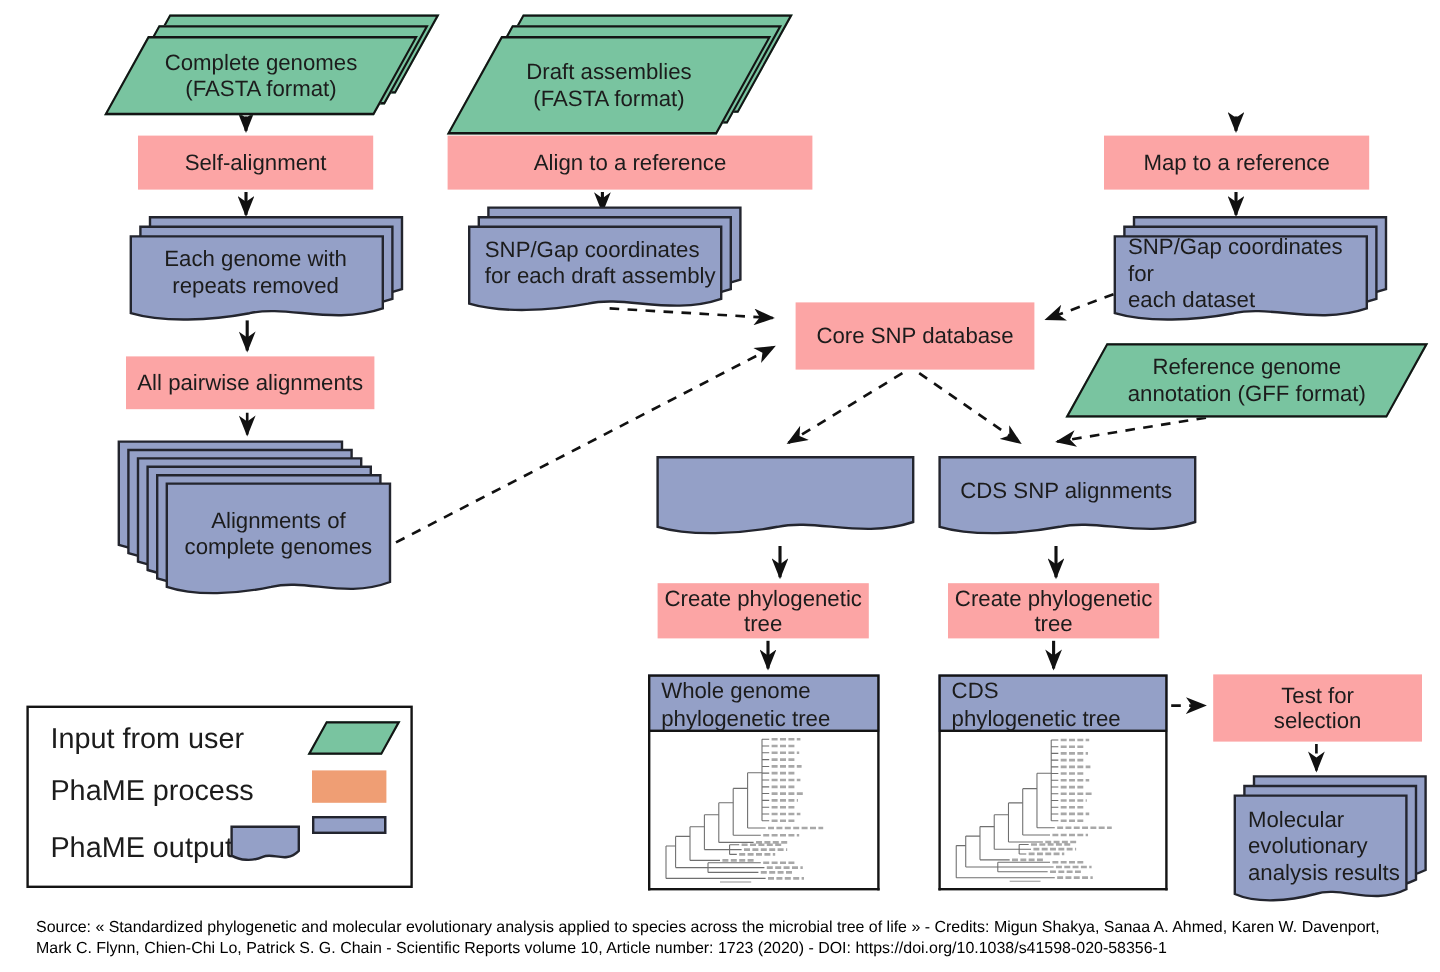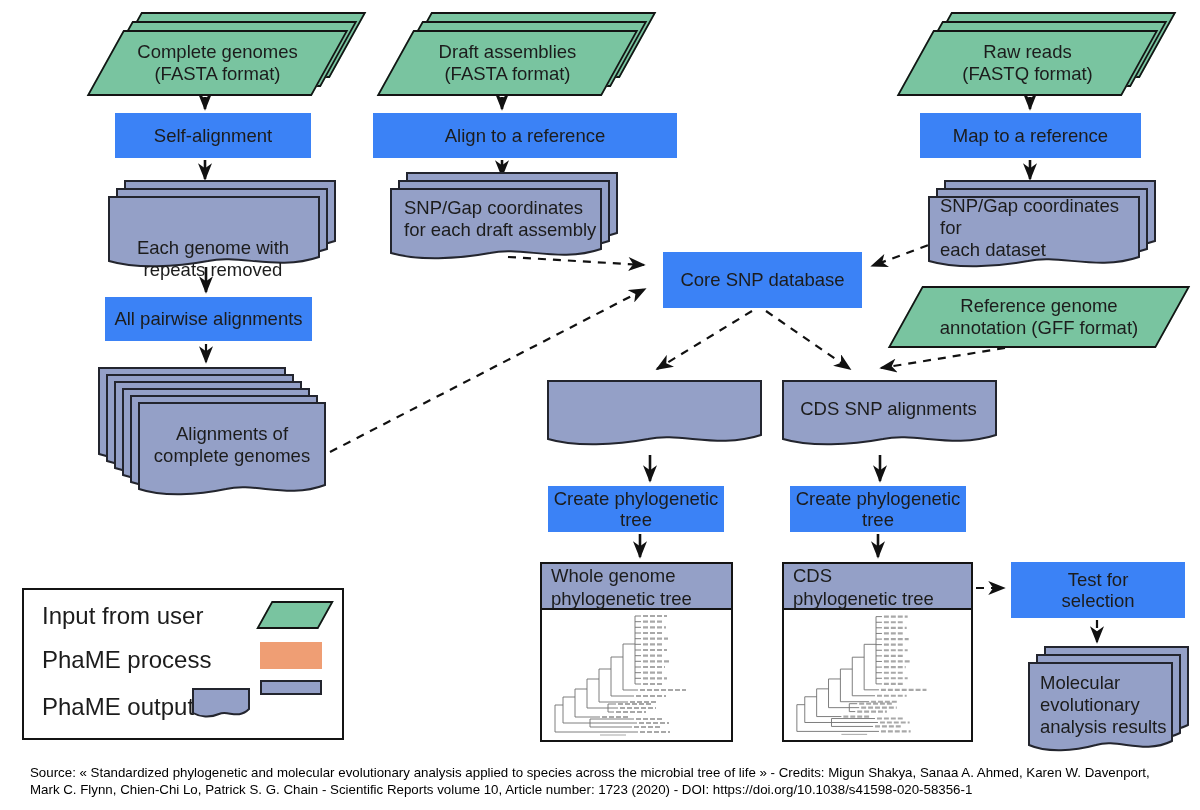--- a/index.html
+++ b/index.html
@@ -1,20 +1,20 @@
 <!DOCTYPE html>
 <html><head>
 <meta charset="utf-8">
 <style>
   html,body{margin:0;padding:0;background:#fff;}
   .canvas{position:relative;width:1200px;height:810px;background:#ffffff;
           font-family:"Liberation Sans",sans-serif;color:#1c1c1c;overflow:hidden;}
   .abs{position:absolute;}
   
-  .proc{position:absolute;background:#3b82f6;display:flex;align-items:center;justify-content:center;
+  .proc{position:absolute;background:#fca5a5;display:flex;align-items:center;justify-content:center;
         text-align:center;font-size:18.5px;line-height:1.16;white-space:pre-line;}
   
   .para{position:absolute;}
   .psheet{position:absolute;inset:0;background:#79c4a0;border:2px solid #141414;}
   .para .lblwrap{position:absolute;inset:0;display:flex;align-items:center;justify-content:center;
         text-align:center;}
   .lbl{white-space:pre-line;font-size:18.5px;line-height:1.18;}
   
   .doclbl{position:absolute;display:flex;align-items:center;justify-content:center;text-align:center;
         white-space:pre-line;font-size:18.5px;line-height:1.2;}
@@ -94,39 +94,30 @@
   <div class="para" style="left:105px;top:30px;width:225px;height:66px;">
     <div class="psheet" style="transform:translate(18px,-18px) skewX(-29deg);"></div>
     <div class="psheet" style="transform:translate(9px,-9px) skewX(-29deg);"></div>
     <div class="psheet" style="transform:skewX(-29deg);"></div>
     <div class="lblwrap">
         <div class="lbl">Complete genomes
 (FASTA format)</div>
       </div>
   </div>
 
-  <div class="para" style="left:395px;top:30px;width:225px;height:66px;">
+  <div class="para" style="left:395px;top:30px;width:225px;height:82px;">
     <div class="psheet" style="transform:translate(18px,-18px) skewX(-29deg);"></div>
     <div class="psheet" style="transform:translate(9px,-9px) skewX(-29deg);"></div>
     <div class="psheet" style="transform:skewX(-29deg);"></div>
     <div class="lblwrap">
         <div class="lbl">Draft assemblies
 (FASTA format)</div>
       </div>
   </div>
 
-  <div class="para" style="left:915px;top:30px;width:225px;height:66px;">
-    <div class="psheet" style="transform:translate(18px,-18px) skewX(-29deg);"></div>
-    <div class="psheet" style="transform:translate(9px,-9px) skewX(-29deg);"></div>
-    <div class="psheet" style="transform:skewX(-29deg);"></div>
-    <div class="lblwrap">
-        <div class="lbl">Raw reads
-(FASTQ format)</div>
-      </div>
-  </div>
 
   <div class="para" style="left:905px;top:286px;width:268px;height:62px;">
     <div class="psheet" style="transform:skewX(-29deg);"></div>
     <div class="lblwrap">
         <div class="lbl">Reference genome
 annotation (GFF format)</div>
       </div>
   </div>
 
   <div class="proc" style="left:115px;top:113px;width:196px;height:45px;">Self-alignment</div>
@@ -139,21 +130,21 @@
   <div class="proc" style="left:790px;top:486px;width:176px;height:46px;">Create phylogenetic
 tree</div>
   <div class="proc" style="left:1011px;top:562px;width:174px;height:56px;">Test for
 selection</div>
 
   <svg style="left:108px;top:180px;" width="232" height="94">
     <use href="#docA" transform="translate(16,0)"></use>
       <use href="#docA" transform="translate(8,8)"></use>
       <use href="#docA" transform="translate(0,16)"></use>
   </svg>
-  <div class="doclbl" style="left:108px;top:198px;width:210px;height:58px;margin-top:32px;">Each genome with
+  <div class="doclbl" style="left:108px;top:198px;width:210px;height:58px;">Each genome with
 repeats removed</div>
 
   <svg style="left:390px;top:172px;" width="234" height="96">
     <use href="#docA" transform="translate(16,0)"></use>
       <use href="#docA" transform="translate(8,8)"></use>
       <use href="#docA" transform="translate(0,16)"></use>
   </svg>
   <div class="doclbl left" style="left:404px;top:190px;width:198px;height:58px;">SNP/Gap coordinates
 for each draft assembly</div>
 

